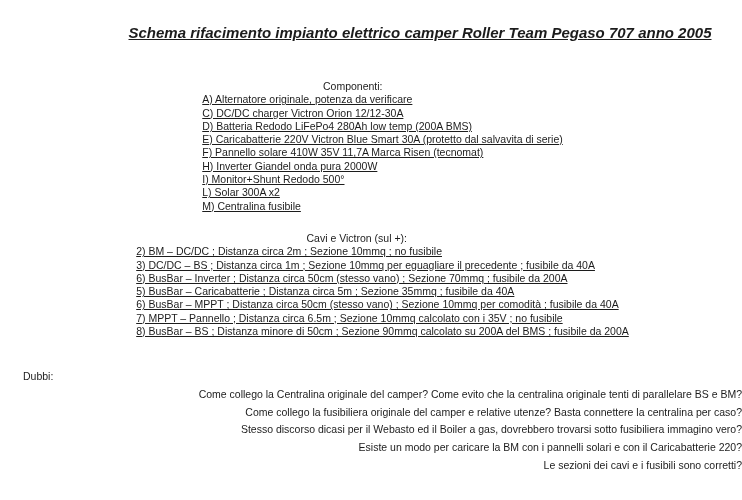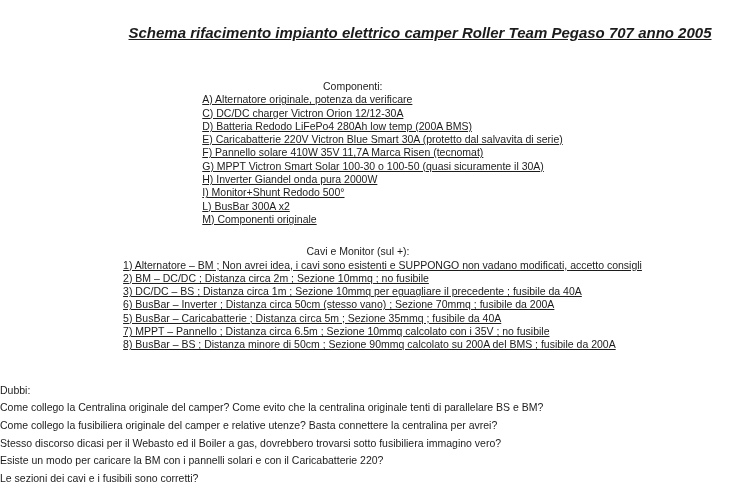--- a/index.html
+++ b/index.html
@@ -38,64 +38,64 @@
     flex-shrink: 0;
   }
   .sec-componenti { margin-top: 38px; }
   .sec-componenti .sec-label { width: 119px; }
   .sec-cavi { margin-top: 19px; }
   .sec-cavi .sec-label { width: 152px; }
   .sec-items { white-space: nowrap; text-decoration: underline; }
   .sec-items .item { white-space: nowrap; }
   .sec-dubbi {
     margin-top: 32px;
+    padding-left: 23px;
     font-size: 10.5px;
     line-height: 13px;
   }
-  .question { margin-top: 4.7px; white-space: nowrap; }
+  .question { margin-top: 4.7px; white-space: nowrap; text-align: right; }
   .question:first-of-type { margin-top: 9px; }
 </style>
 </head>
 <body>
 
 <div>
 
   <div class="doc-title">Schema rifacimento impianto elettrico camper Roller Team Pegaso 707 anno 2005</div>
 
   <div class="section sec-componenti">
     <div class="sec-label">Componenti:</div>
     <div class="sec-items">
       <div class="item">A) Alternatore originale, potenza da verificare</div>
       <div class="item">C) DC/DC charger Victron Orion 12/12-30A</div>
       <div class="item">D) Batteria Redodo LiFePo4 280Ah low temp (200A BMS)</div>
       <div class="item">E) Caricabatterie 220V Victron Blue Smart 30A (protetto dal salvavita di serie)</div>
       <div class="item">F) Pannello solare 410W 35V 11,7A Marca Risen (tecnomat)</div>
-      <div class="item">G) MPPT Victron Smart Solar 100-30 o 100-50 (quasi sicuramente il 30A)</div>
       <div class="item">H) Inverter Giandel onda pura 2000W</div>
       <div class="item">I) Monitor+Shunt Redodo 500°</div>
-      <div class="item">L) BusBar 300A x2</div>
-      <div class="item">M) Componenti originale</div>
+      <div class="item">L) Solar 300A x2</div>
+      <div class="item">M) Centralina fusibile</div>
     </div>
   </div>
 
   <div class="section sec-cavi">
-    <div class="sec-label">Cavi e Monitor (sul +):</div>
+    <div class="sec-label">Cavi e Victron (sul +):</div>
     <div class="sec-items">
-      <div class="item">1) Alternatore – BM ; Non avrei idea, i cavi sono esistenti e SUPPONGO non vadano modificati, accetto consigli</div>
       <div class="item">2) BM – DC/DC ; Distanza circa 2m ; Sezione 10mmq ; no fusibile</div>
       <div class="item">3) DC/DC – BS ; Distanza circa 1m ; Sezione 10mmq per eguagliare il precedente ; fusibile da 40A</div>
       <div class="item">6) BusBar – Inverter ; Distanza circa 50cm (stesso vano) ; Sezione 70mmq ; fusibile da 200A</div>
       <div class="item">5) BusBar – Caricabatterie ; Distanza circa 5m ; Sezione 35mmq ; fusibile da 40A</div>
+      <div class="item">6) BusBar – MPPT ; Distanza circa 50cm (stesso vano) ; Sezione 10mmq per comodità ; fusibile da 40A</div>
       <div class="item">7) MPPT – Pannello ; Distanza circa 6.5m ; Sezione 10mmq calcolato con i 35V ; no fusibile</div>
       <div class="item">8) BusBar – BS ; Distanza minore di 50cm ; Sezione 90mmq calcolato su 200A del BMS ; fusibile da 200A</div>
     </div>
   </div>
 
   <div class="sec-dubbi">
     <div>Dubbi:</div>
     <div class="question">Come collego la Centralina originale del camper? Come evito che la centralina originale tenti di parallelare BS e BM?</div>
-    <div class="question">Come collego la fusibiliera originale del camper e relative utenze? Basta connettere la centralina per avrei?</div>
+    <div class="question">Come collego la fusibiliera originale del camper e relative utenze? Basta connettere la centralina per caso?</div>
     <div class="question">Stesso discorso dicasi per il Webasto ed il Boiler a gas, dovrebbero trovarsi sotto fusibiliera immagino vero?</div>
     <div class="question">Esiste un modo per caricare la BM con i pannelli solari e con il Caricabatterie 220?</div>
     <div class="question">Le sezioni dei cavi e i fusibili sono corretti?</div>
   </div>
 
 </div>
 
 </body></html>

